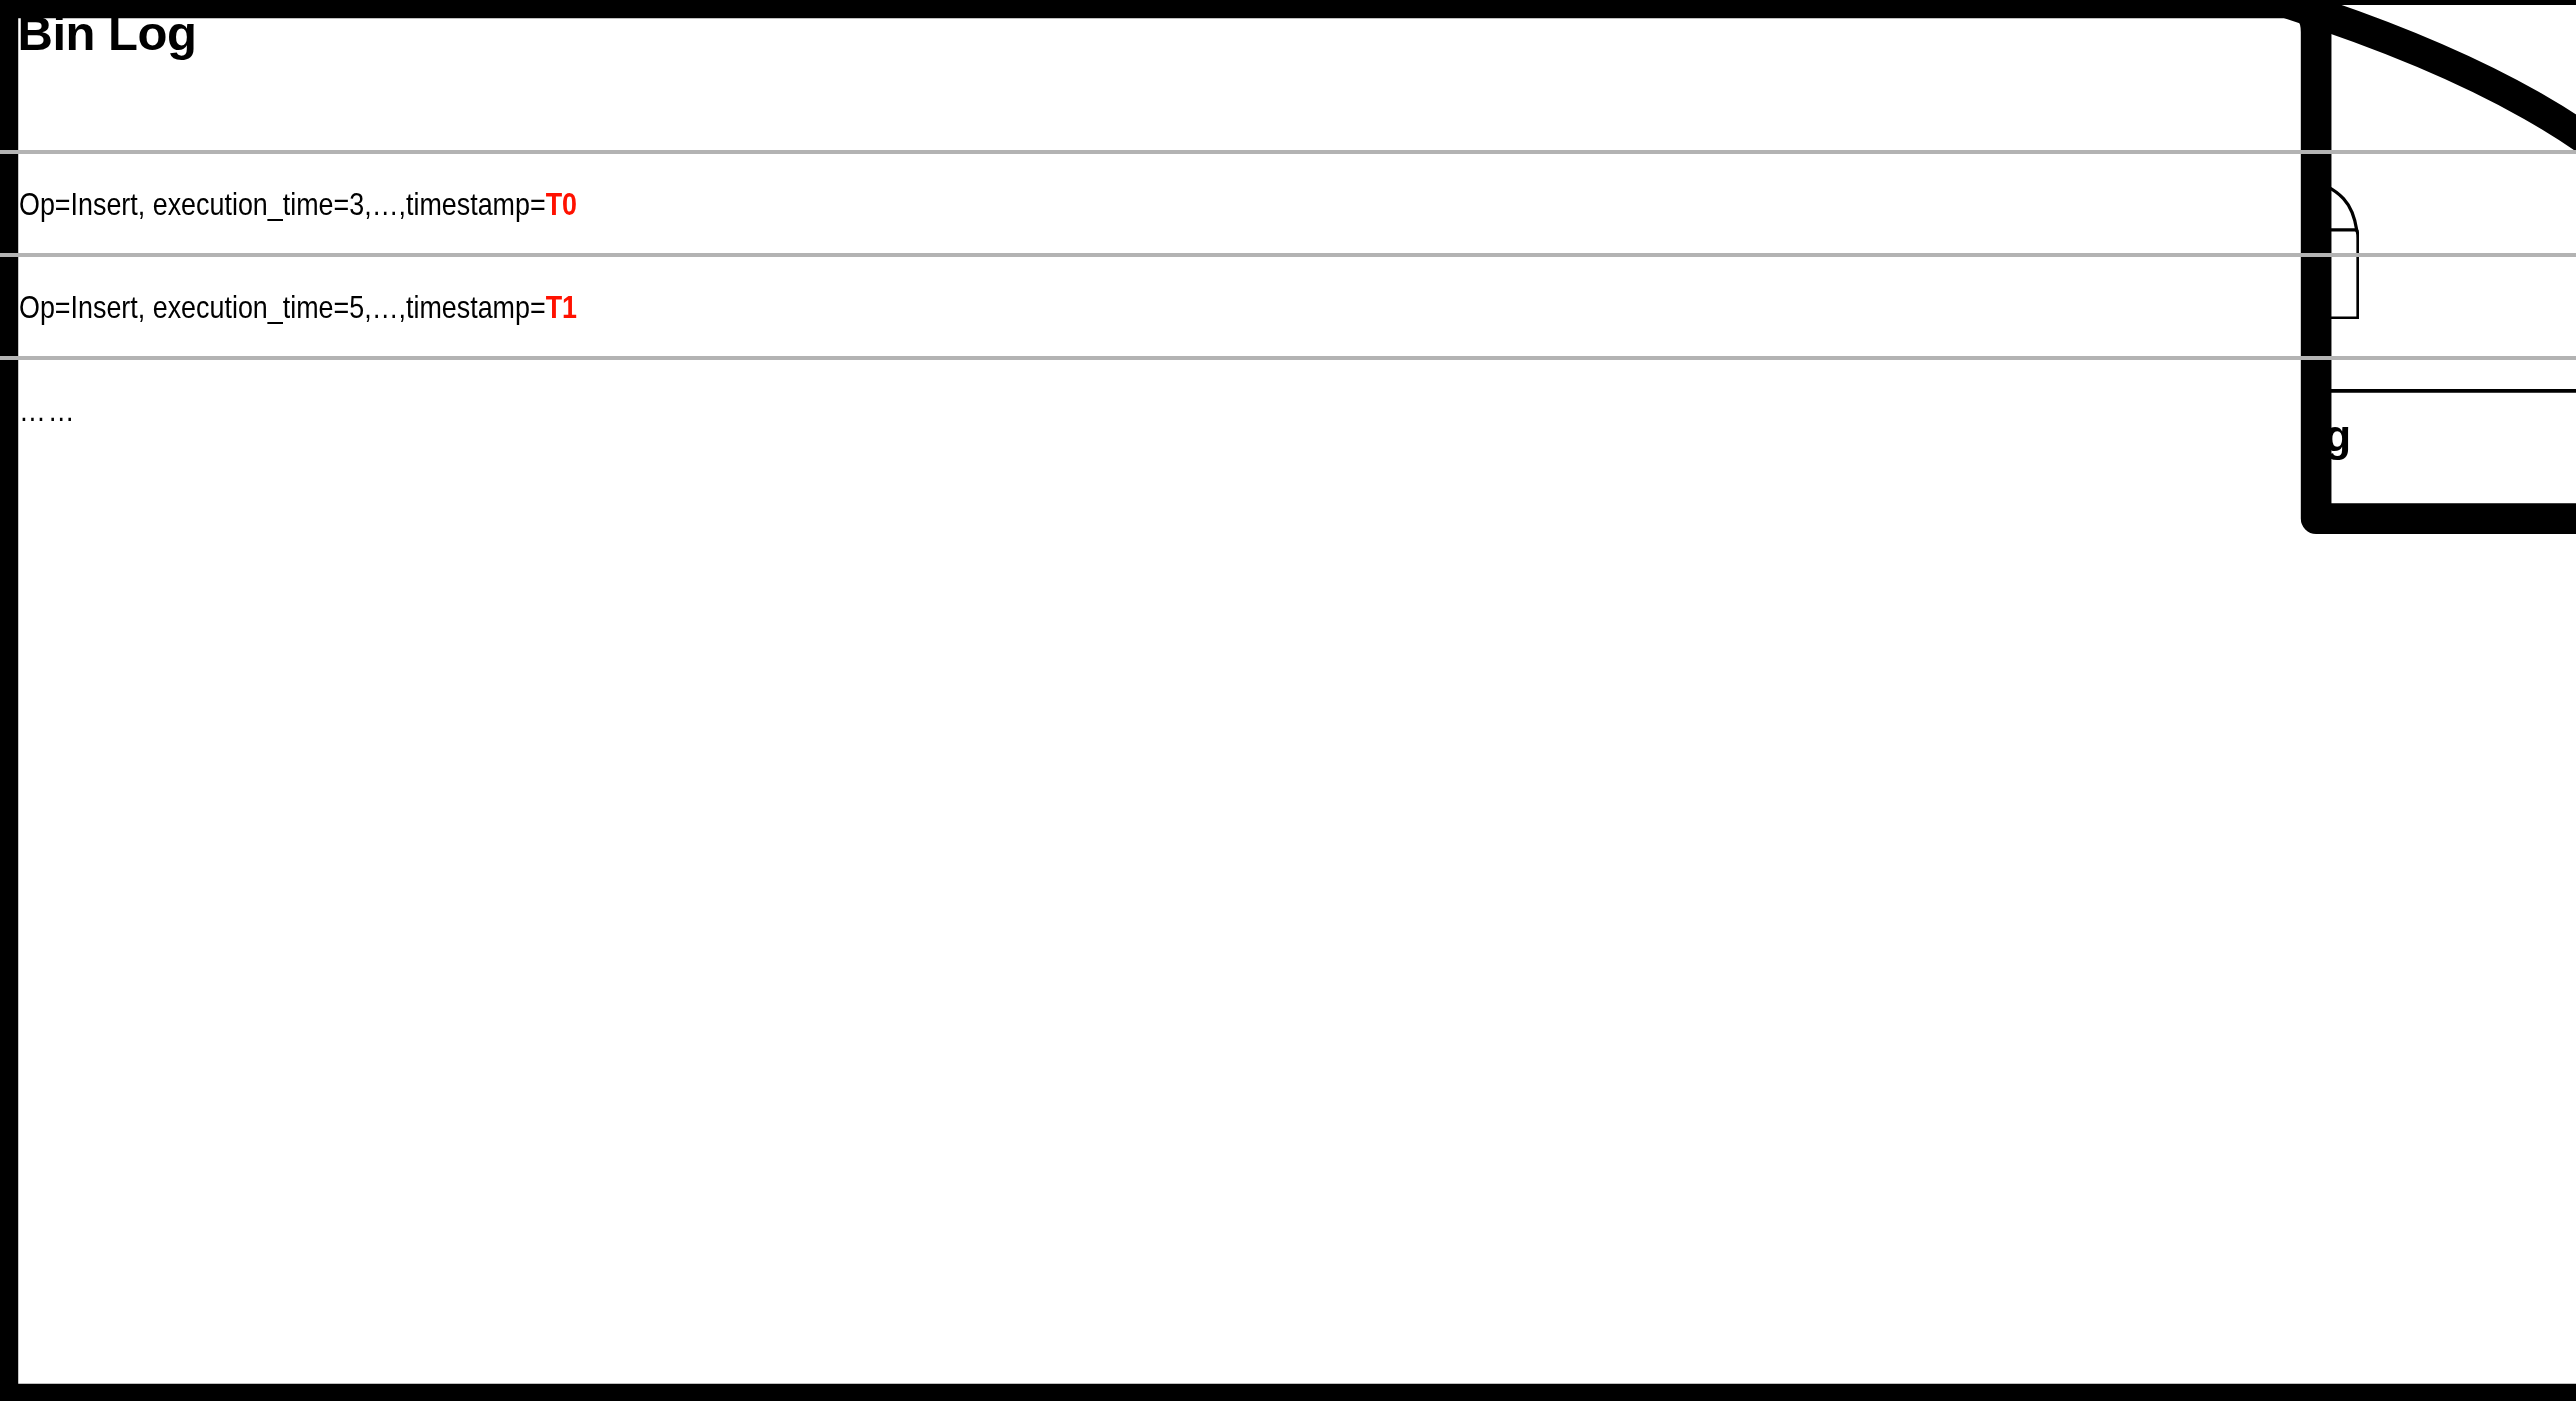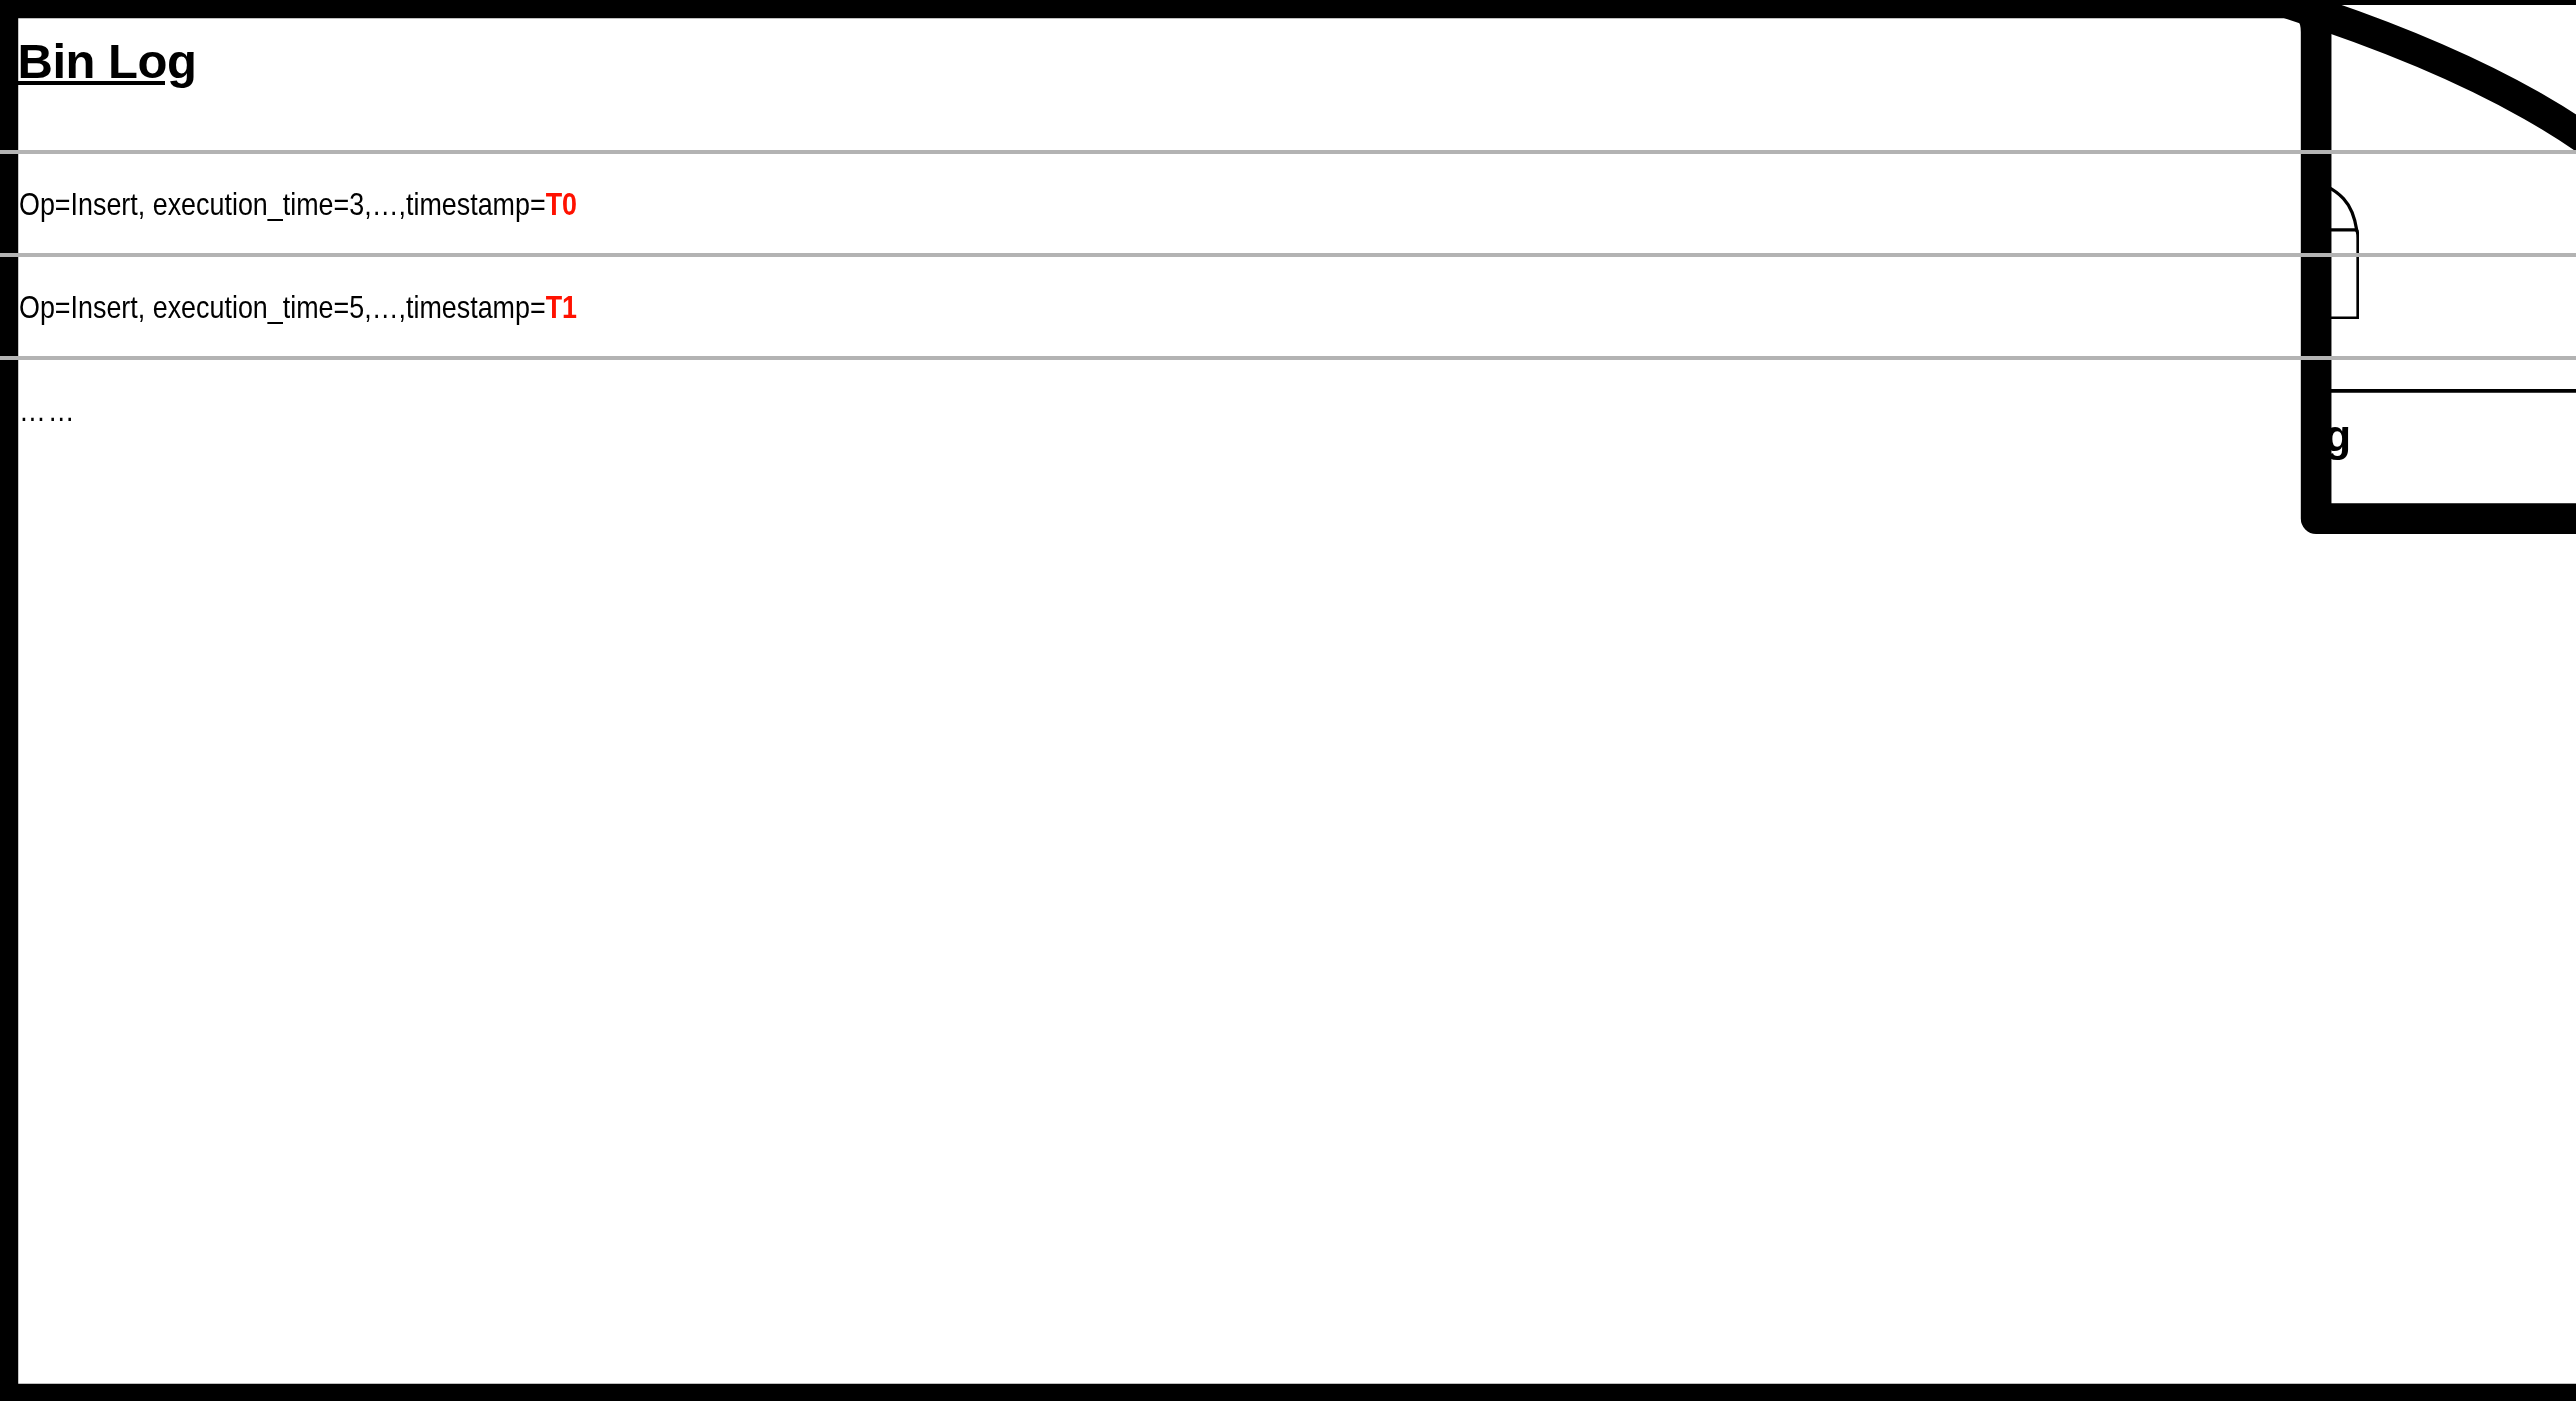--- a/index.html
+++ b/index.html
@@ -67,22 +67,22 @@
   #doc-del .doctitle{left:20.6px;top:25px;}
   #doc-del .rowlist{top:124px;}
   #doc-del .row{height:59px;padding-left:19.6px;}
   #doc-del .row .txt{font-size:31px;transform:scaleX(0.84);}
   #doc-del .row.center{justify-content:center;padding-left:0;}
   #doc-del .row.center .txt{transform-origin:center center;}
 
   
   #binlog{left:1219px;top:906px;width:1002px;height:496px;}
   #binlog .docsvg{position:absolute;left:0;top:0;width:100%;height:100%;}
-  #binlog .doctitle{position:absolute;left:17.5px;top:37px;font-weight:bold;
-                    font-size:49px;color:#000;letter-spacing:-0.5px;line-height:1;text-decoration:underline;}
+  #binlog .doctitle{position:absolute;left:17.5px;top:9px;font-weight:bold;
+                    font-size:49px;color:#000;letter-spacing:-0.5px;line-height:1;}
   #binlog .rowlist{top:150px;}
   #binlog .row{height:103px;padding-left:18.5px;}
   #binlog .row .txt{font-size:32px;transform:scaleX(0.84);}
 </style>
 </head>
 <body>
 
 <div class="panel" id="wal">
   <div class="card-title">WAL</div>
   <div class="rowlist">

